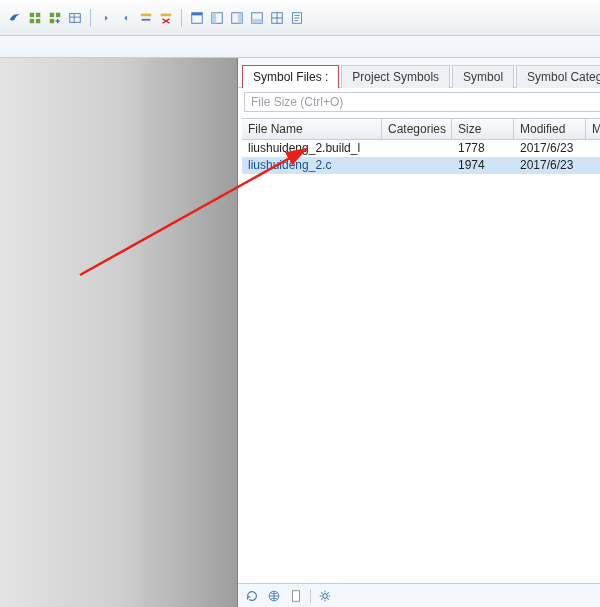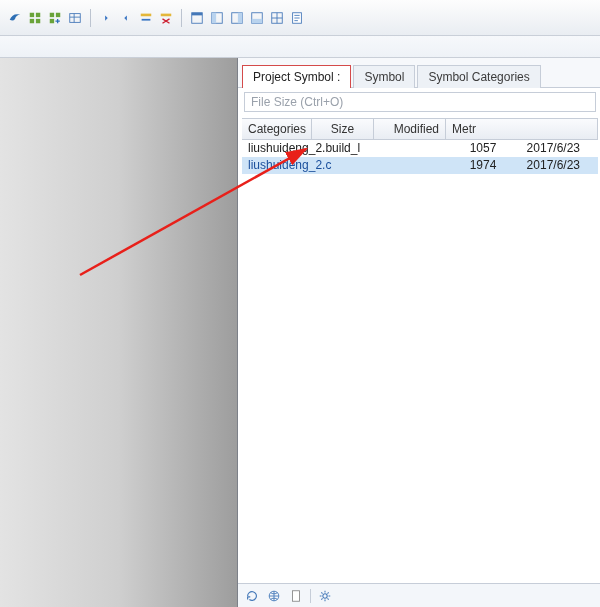--- a/index.html
+++ b/index.html
@@ -23,22 +23,22 @@
   
   .thead{display:flex;align-items:stretch;border-top:1px solid #c6cdd8;border-bottom:1px solid #c6cdd8;background:linear-gradient(#fafbfd,#e9edf3);margin:2px 4px 0 4px}
   .th{border-right:1px solid #c6cdd8;padding:3px 6px;color:#333;white-space:nowrap;overflow:hidden}
   .rows{flex:1;overflow:auto;margin:0 4px}
   .tr{display:flex;align-items:stretch;height:17px;line-height:17px}
   .td{padding:0 6px;white-space:nowrap;overflow:hidden;text-overflow:ellipsis}
   .tr.sel{background:#cfe4f7}
   .tr.sel .td:first-child{color:#1a4f9c}
   .c0{flex:0 0 140px}
   .c1{flex:0 0 70px}
-  .c2{flex:0 0 62px;text-align:center}
-  .c3{flex:0 0 72px;text-align:right}
+  .c2{flex:0 0 62px;text-align:left}
+  .c3{flex:0 0 72px;}
   .c4{flex:1 1 auto}
   
   .statusBar{height:24px;border-top:1px solid #c6cdd8;background:#f3f6fa;display:flex;align-items:center;gap:6px;padding:0 6px}
   .sicon{width:16px;height:16px;display:flex;align-items:center;justify-content:center}
   .sicon svg{width:14px;height:14px}
   
   .arrow{position:absolute;left:70px;top:135px;width:260px;height:150px;pointer-events:none;z-index:50}
 </style>
 </head>
 <body>
@@ -133,43 +133,45 @@
     </span>
 </div>
 
 <div class="ribbonGap"></div>
 
 <div class="main">
   <div class="leftGrad"></div>
 
   <div class="rightWrap">
     <div class="tabs">
-      <div class="tab active">Project Symbol :</div>
+      <div class="tab active">Symbol Files :</div>
+      <div class="tab">Project Symbols</div>
       <div class="tab">Symbol</div>
       <div class="tab">Symbol Categories</div>
 
     </div>
 
     <div class="filter">
       <span>File Size (Ctrl+O)</span>
 
     </div>
 
     <div class="thead">
+      <div class="th c0">File Name</div>
       <div class="th c1">Categories</div>
       <div class="th c2">Size</div>
       <div class="th c3">Modified</div>
       <div class="th c4">Metr</div>
     </div>
 
     <div class="rows">
       <div class="tr">
         <div class="td c0">liushuideng_2.build_l</div>
         <div class="td c1"></div>
-        <div class="td c2">1057</div>
+        <div class="td c2">1778</div>
         <div class="td c3">2017/6/23</div>
         <div class="td c4"></div>
       </div>
       <div class="tr sel">
         <div class="td c0">liushuideng_2.c</div>
         <div class="td c1"></div>
         <div class="td c2">1974</div>
         <div class="td c3">2017/6/23</div>
         <div class="td c4"></div>
       </div>

